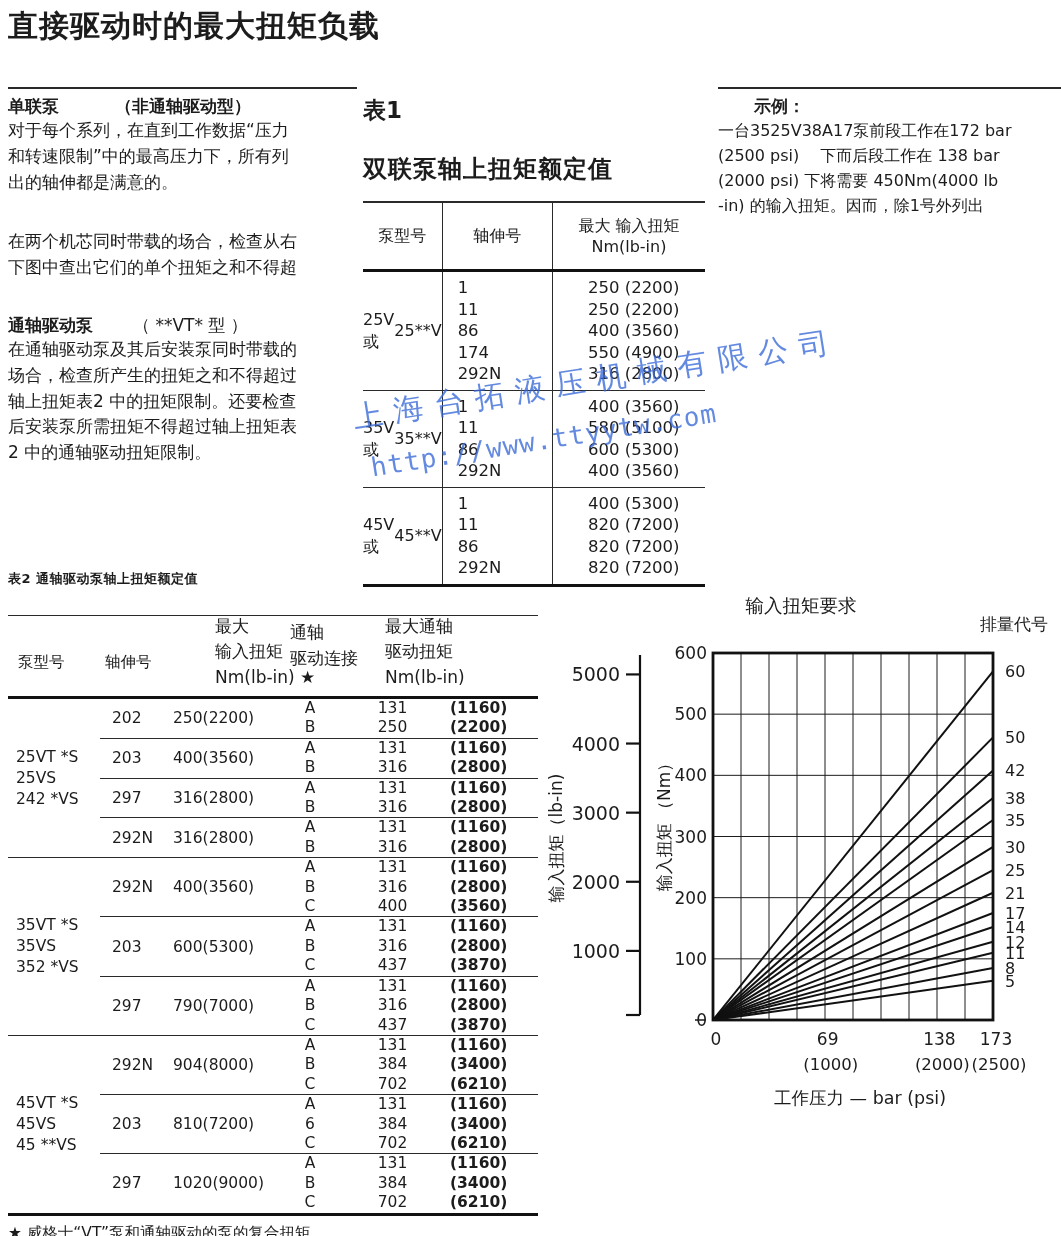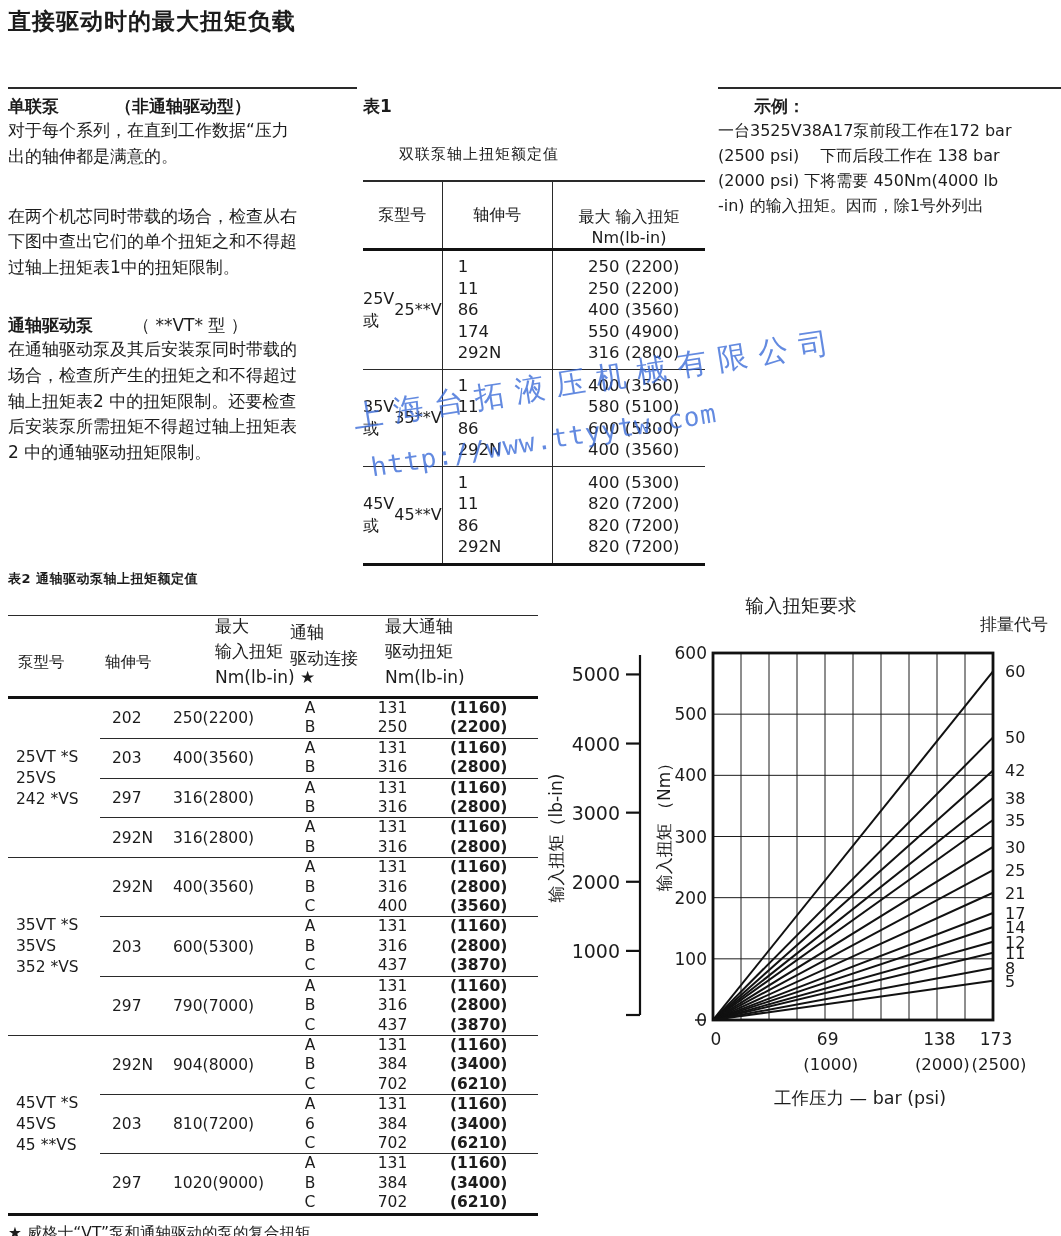--- a/index.html
+++ b/index.html
@@ -1,40 +1,40 @@
 <!DOCTYPE html>
 <html><head>
 <meta charset="utf-8">
 <style>
   html,body{margin:0;padding:0;background:#fff;}
   #page{position:relative;width:1061px;height:1236px;background:#fff;overflow:hidden;
         font-family:"DejaVu Sans","Liberation Sans",sans-serif;color:#1c1c1c;}
   .abs{position:absolute;}
   .rule{border-top:2px solid #2a2a2a;height:0;}
   
-  #page-title{left:8px;top:6px;font-size:23px;font-weight:bold;letter-spacing:1px;}
+  #page-title{left:8px;top:6px;font-size:30px;font-weight:bold;letter-spacing:1px;}
   
   #col-left{left:8px;top:87px;width:349px;}
   #col-left .sec-head{font-size:17px;font-weight:bold;margin-top:0;}
   .sec-head .suffix{font-weight:normal;}
   .tl{font-size:17px;line-height:25.8px;white-space:nowrap;}
   .sec{margin-bottom:0;}
   
   #col-right{left:718px;top:87px;width:343px;}
   #col-right .tl{font-size:16px;line-height:25px;}
   
   #t1{left:363px;top:95px;width:342px;}
-  #t1-label{font-size:17px;font-weight:bold;}
-  #t1-title{font-size:15px;font-weight:normal;margin-top:27px;letter-spacing:1px;margin-left:36px;}
+  #t1-label{font-size:23px;font-weight:bold;}
+  #t1-title{font-size:24px;font-weight:bold;margin-top:27px;letter-spacing:1px;}
   #t1-table{margin-top:16px;border-top:2px solid #2a2a2a;}
   #t1-head{display:flex;border-bottom:3px solid #111;height:66px;align-items:center;}
   .t1-hcell{font-size:16px;text-align:center;}
   .t1-h1{width:79px;}
   .t1-h2{width:110px;border-left:1.5px solid #2a2a2a;height:100%;display:flex;align-items:center;justify-content:center;}
-  .t1-h3{width:153px;border-left:1.5px solid #2a2a2a;height:100%;display:flex;flex-direction:column;align-items:center;justify-content:flex-end;line-height:21px;}
+  .t1-h3{width:153px;border-left:1.5px solid #2a2a2a;height:100%;display:flex;flex-direction:column;align-items:center;justify-content:center;line-height:21px;}
   .t1-group{display:flex;}
   .t1-sep{border-top:1.5px solid #2a2a2a;}
   .t1-last{border-bottom:3px solid #111;}
   .t1-model{width:79px;display:flex;justify-content:center;align-items:center;font-size:16px;line-height:22px;}
   .t1-shaft{width:110px;border-left:1.5px solid #2a2a2a;padding:5px 0;}
   .t1-torque{width:153px;border-left:1.5px solid #2a2a2a;padding:5px 0;}
   .t1-row{font-size:16.5px;line-height:21.5px;white-space:nowrap;}
   .t1-shaft .t1-row{padding-left:15px;}
   .t1-torque .t1-row{padding-left:35px;}
   
@@ -75,28 +75,28 @@
 
   <div id="page-title" class="abs">直接驱动时的最大扭矩负载</div>
 
   <div id="col-left" class="abs rule">
     <div class="sec" style="margin-top:6px;">
       <div class="sec-head">
         <span>单联泵</span><span class="suffix" style="margin-left:56px;font-weight:bold;">（非通轴驱动型）</span>
       </div>
       <div>
           <div class="tl">对于每个系列，在直到工作数据“压力</div>
+          <div class="tl">和转速限制”中的最高压力下，所有列</div>
           <div class="tl">出的轴伸都是满意的。</div>
         </div>
     </div>
     <div class="sec" style="margin-top:34px;">
       <div>
           <div class="tl">在两个机芯同时带载的场合，检查从右</div>
           <div class="tl">下图中查出它们的单个扭矩之和不得超</div>
-          <div class="tl">过轴上扭矩表1中的扭矩限制。</div>
         </div>
     </div>
     <div class="sec" style="margin-top:33px;">
       <div class="sec-head">
         <span>通轴驱动泵</span><span class="suffix" style="margin-left:40px;">（ **VT* 型 ）</span>
       </div>
       <div>
           <div class="tl">在通轴驱动泵及其后安装泵同时带载的</div>
           <div class="tl">场合，检查所产生的扭矩之和不得超过</div>
           <div class="tl">轴上扭矩表2 中的扭矩限制。还要检查</div>

